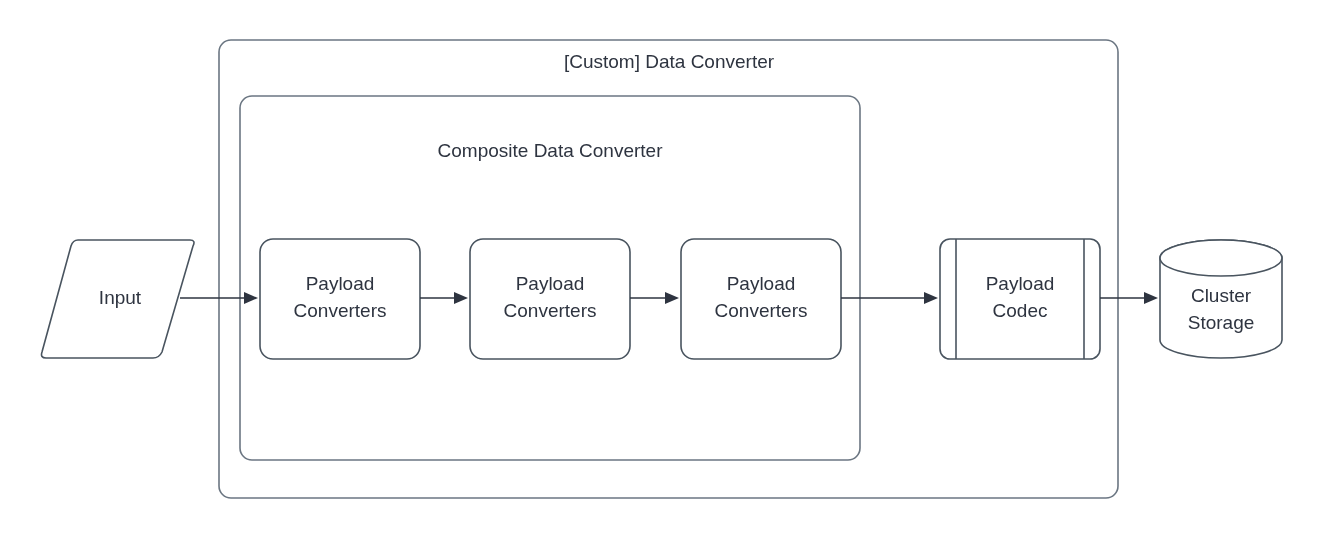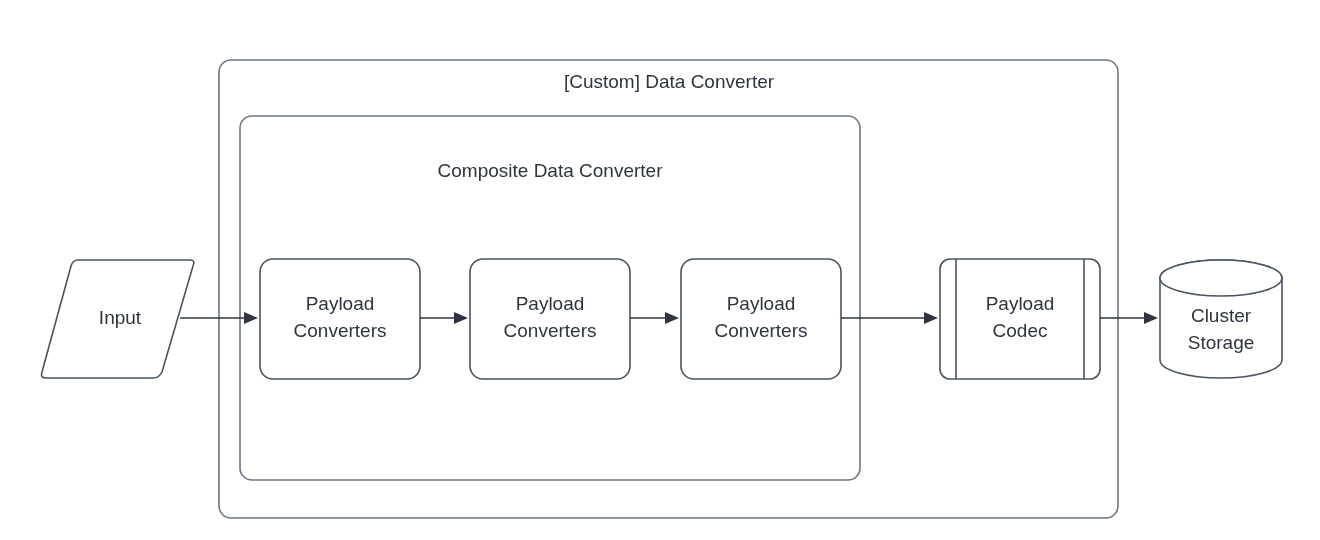--- a/index.html
+++ b/index.html
@@ -11,21 +11,20 @@
     width: 1320px;
     height: 540px;
     font-family: "Liberation Sans", sans-serif;
     color: #2e3440;
     overflow: hidden;
   }
   #diagram-root {
     position: relative;
     width: 1320px;
     height: 384px;
-    margin-top: 20px;
   }
   svg.diagram-canvas {
     position: absolute;
     left: 0;
     top: 0;
     width: 1320px;
     height: 540px;
   }
   .shape-stroke {
     fill: #ffffff;

